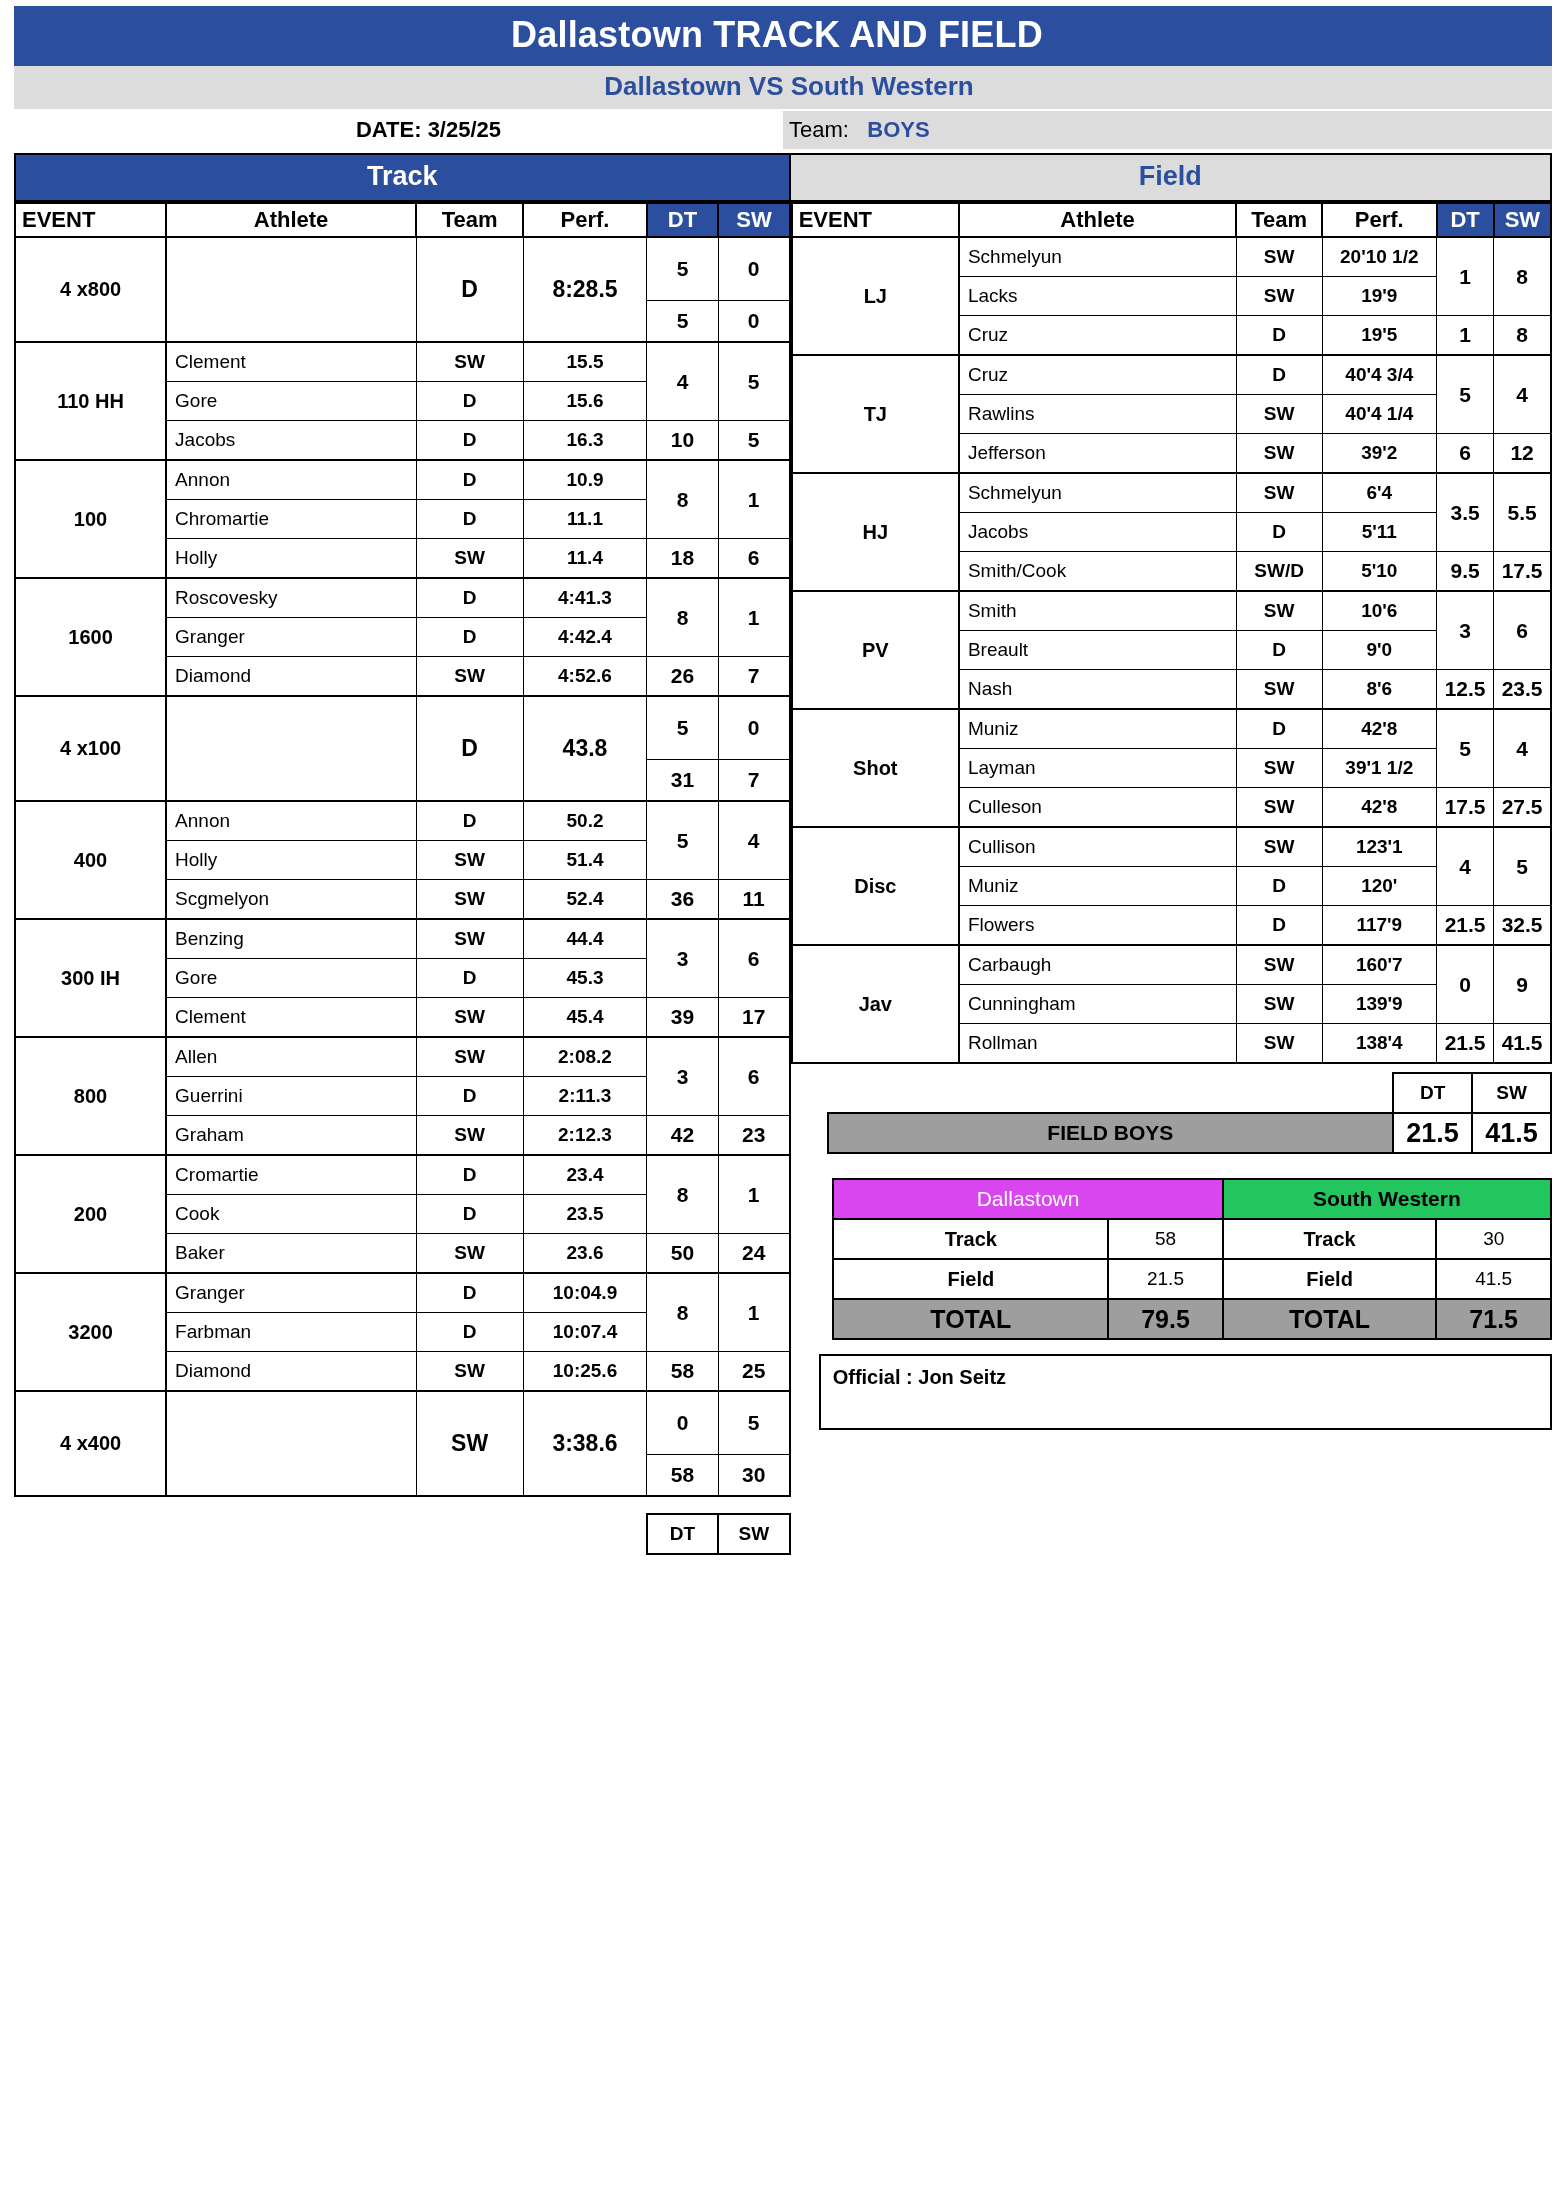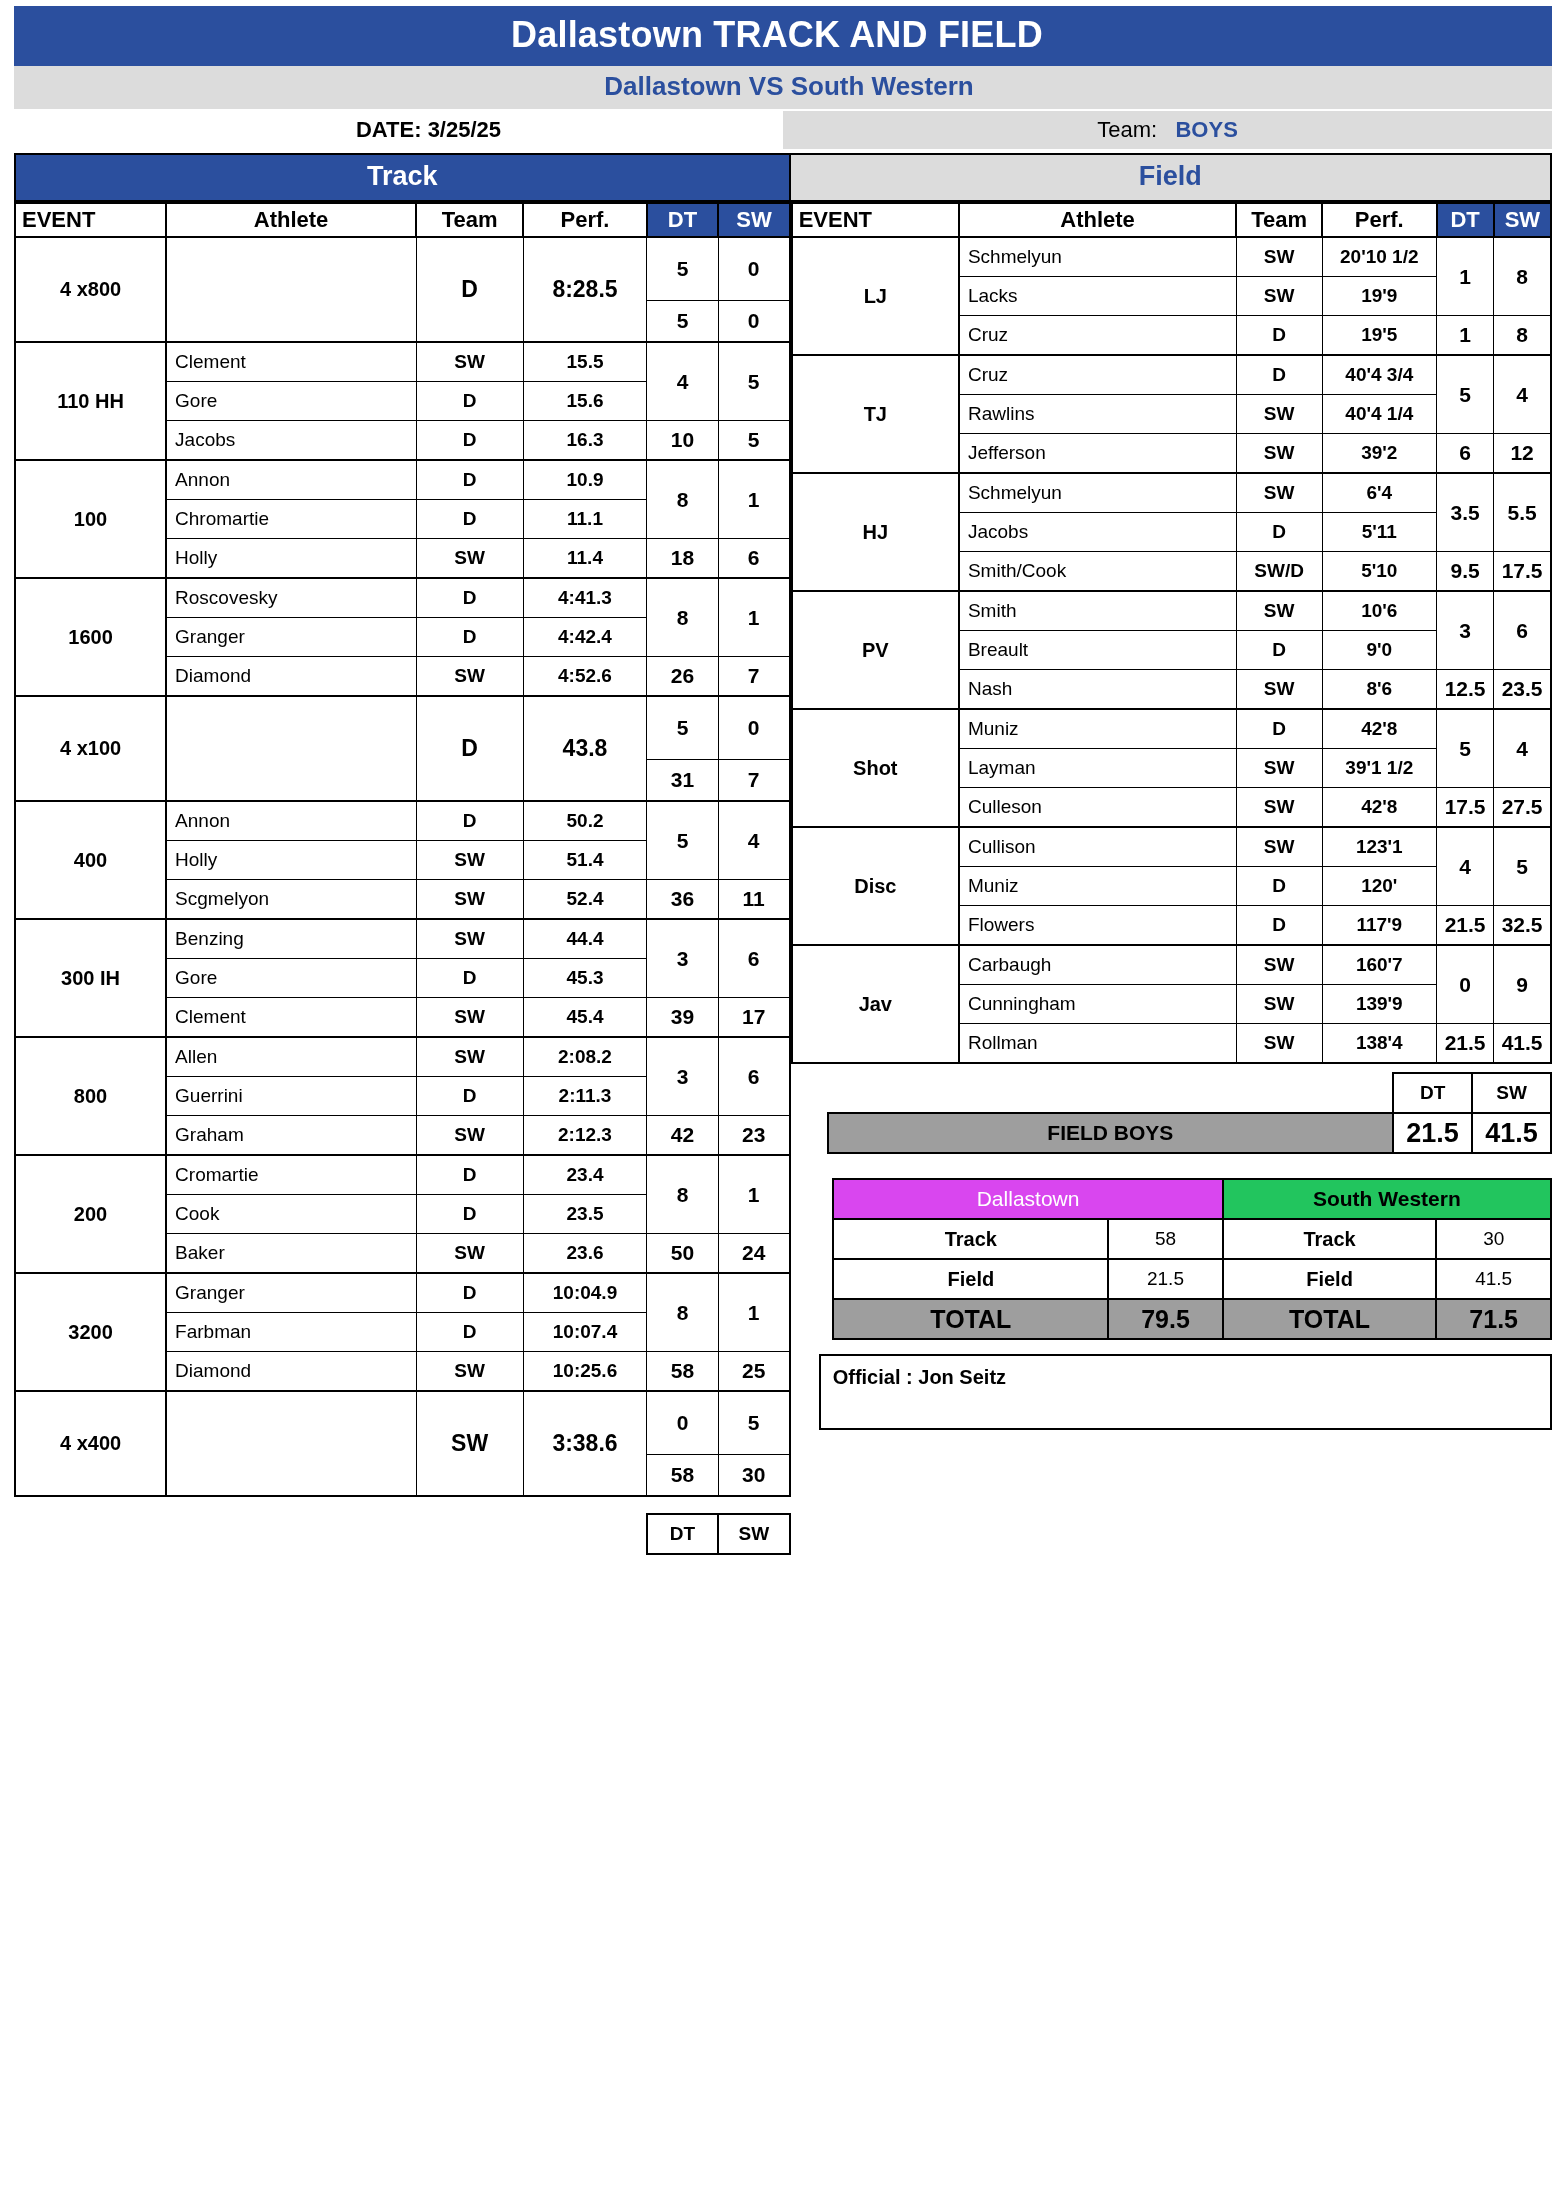--- a/index.html
+++ b/index.html
@@ -36,21 +36,21 @@
     text-align:center;
     font-size:22px;
     font-weight:bold;
     padding:6px 0;
     box-sizing:border-box;
     padding-left:60px;
   }
   .meta-team{
     width:50%;
     background:#dcdcdc;
-    text-align:center;
+    text-align:left;
     font-size:22px;
     padding:6px 6px;
     box-sizing:border-box;
   }
   .meta-team b{color:#2b4f9e;font-size:22px;}
 
   .section-row{display:flex;width:100%;margin-top:4px;}
   .sec-track{
     width:50.5%;
     background:#2b4f9e;

